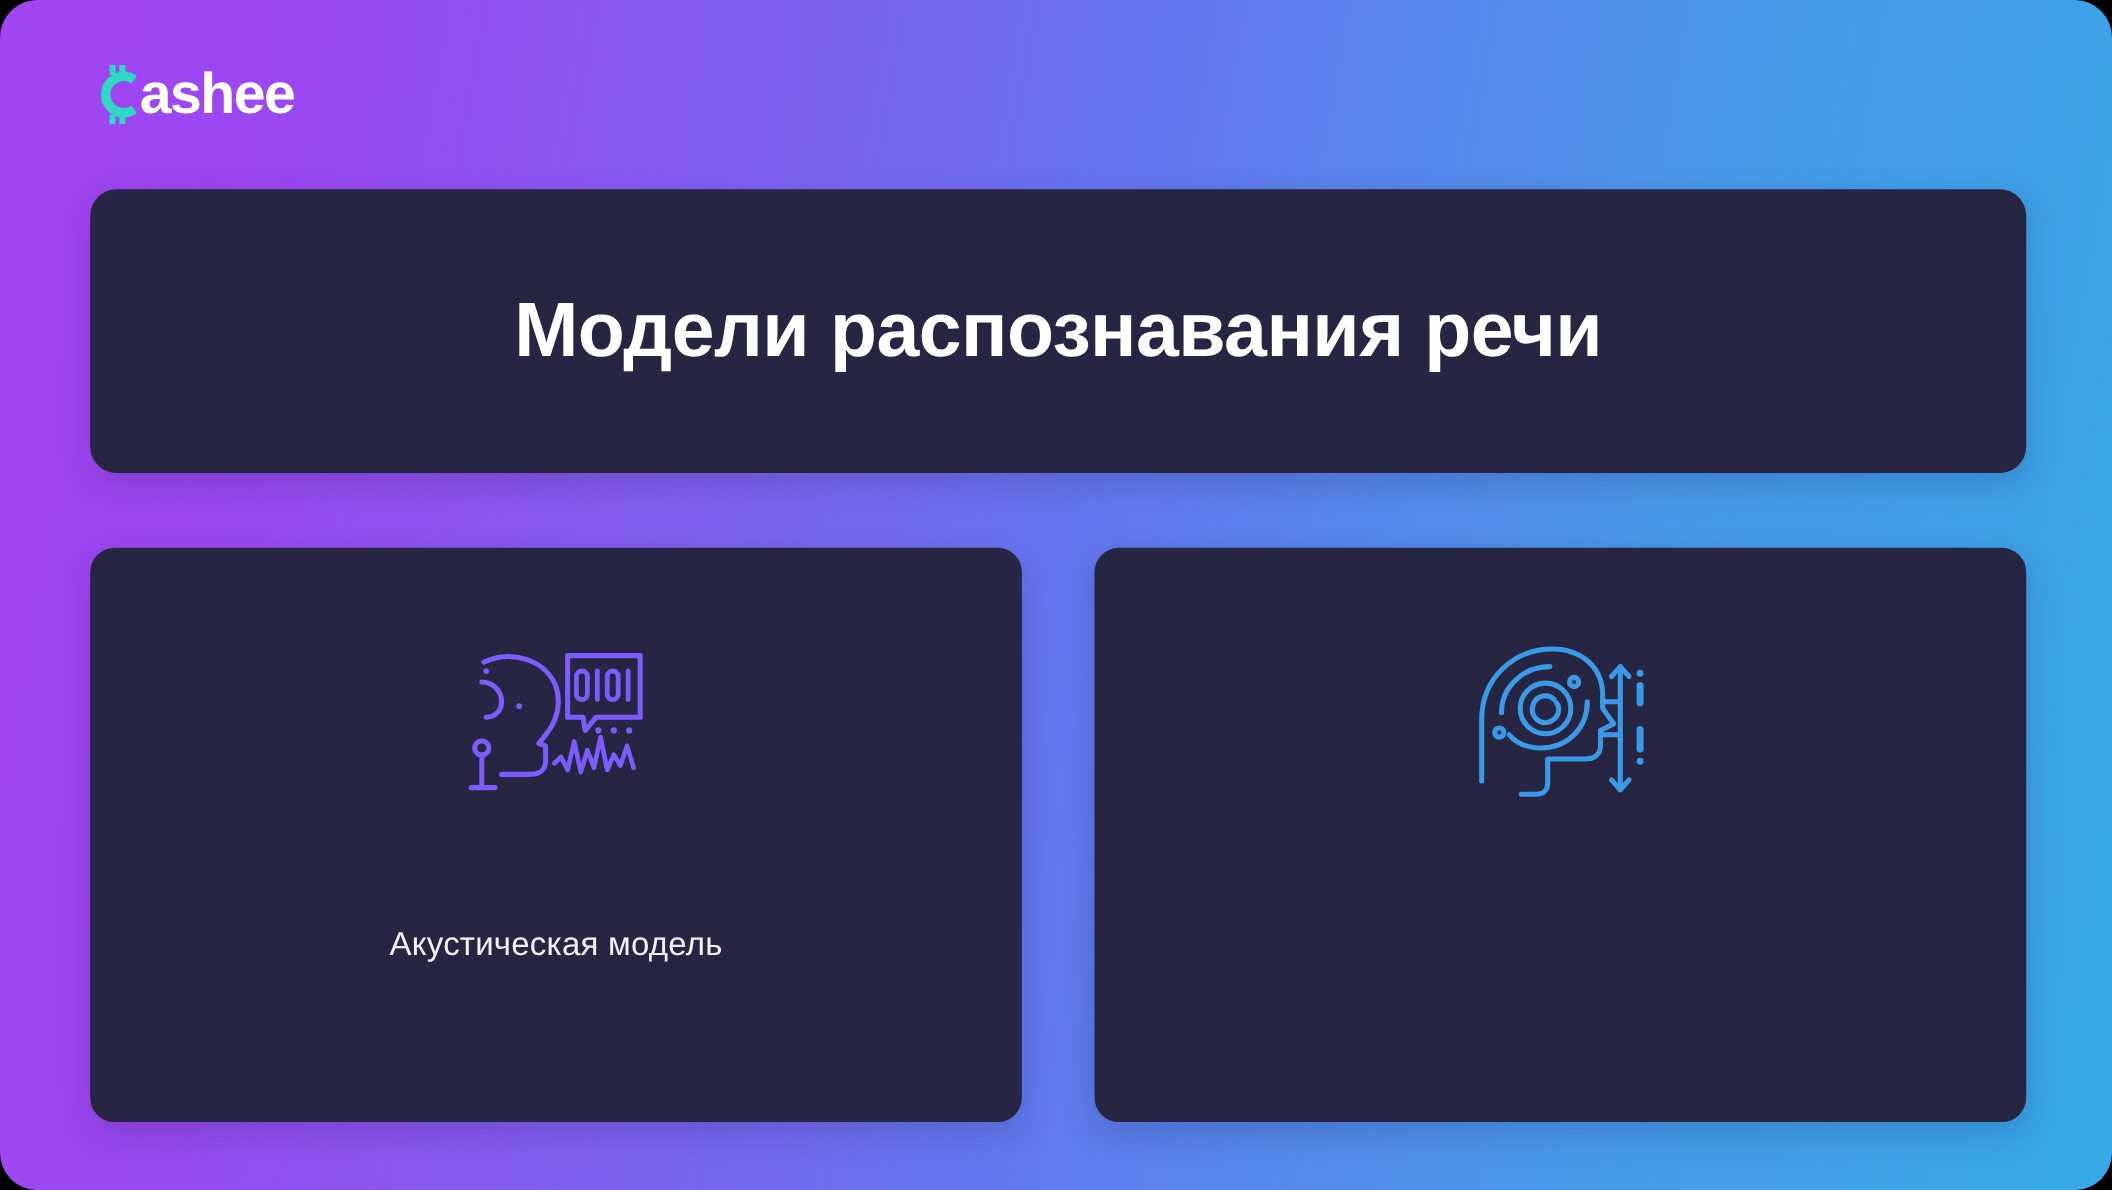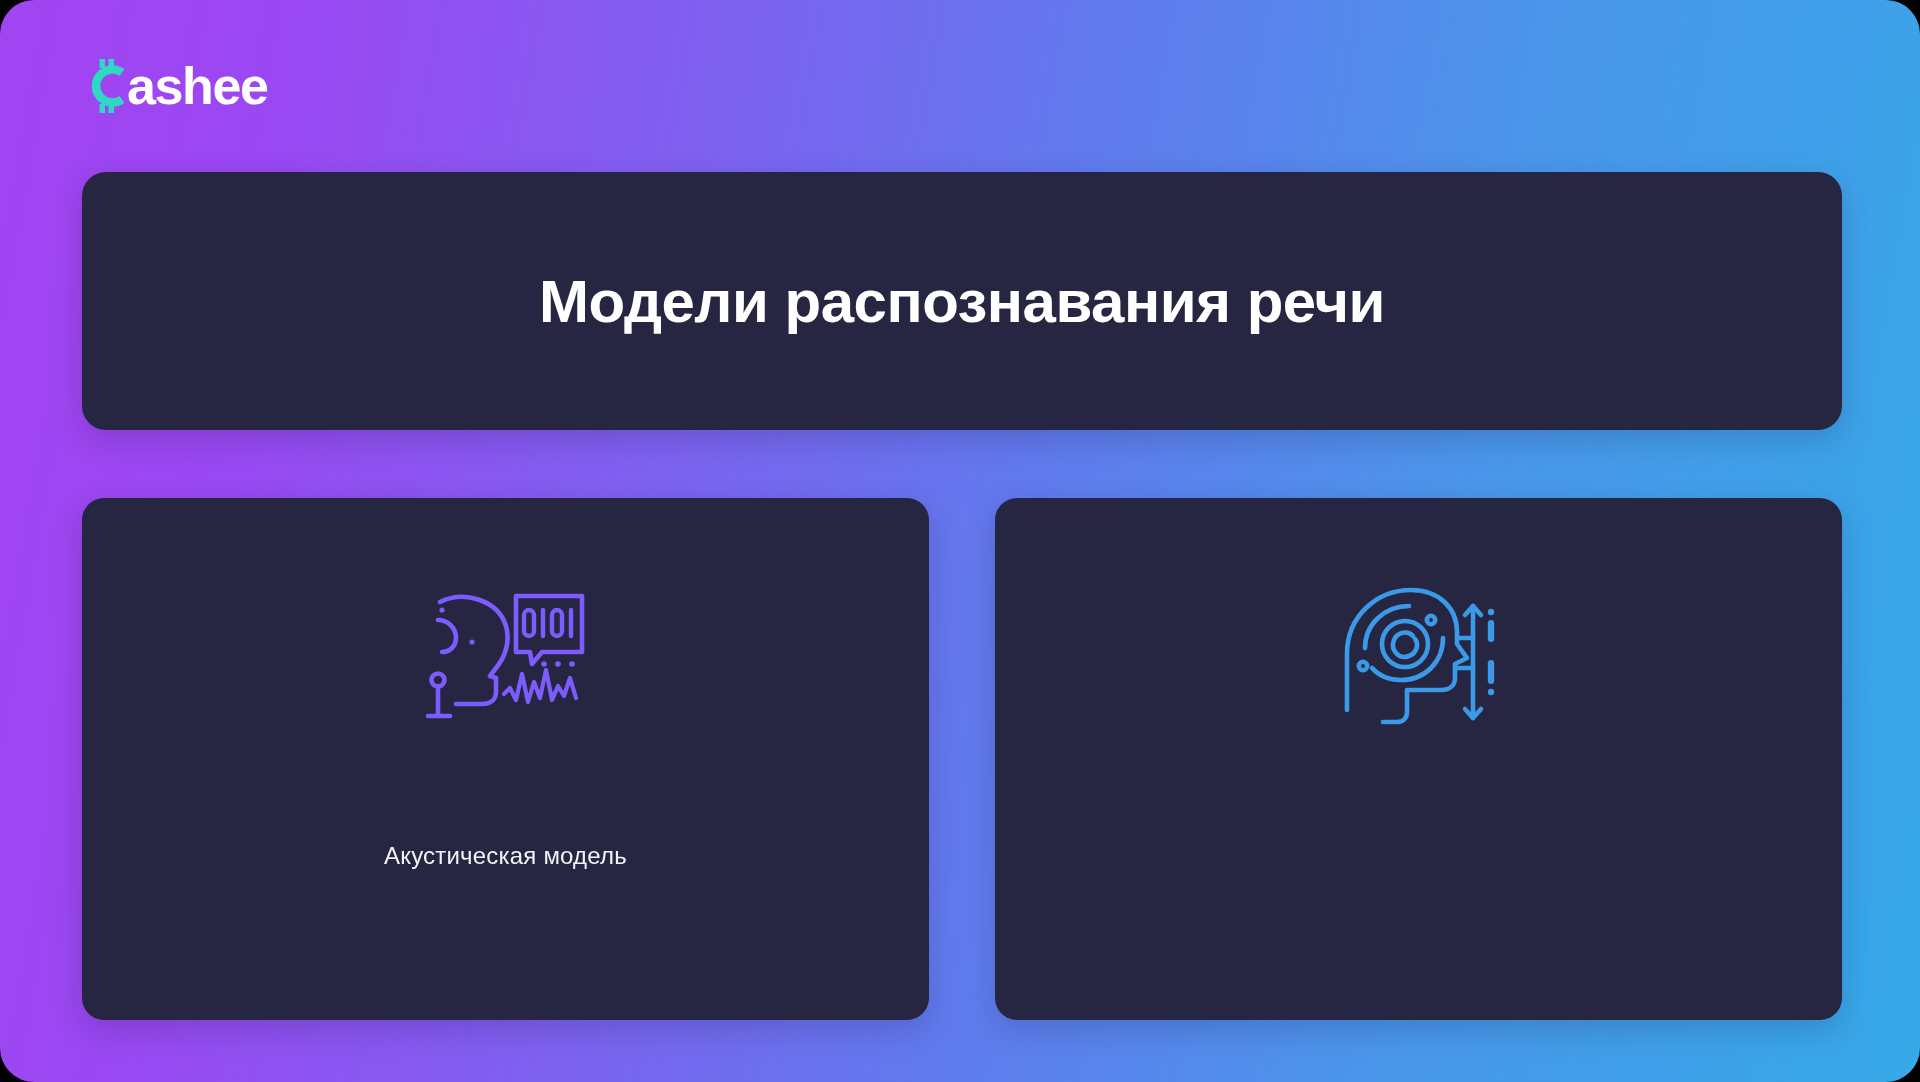--- a/index.html
+++ b/index.html
@@ -58,21 +58,21 @@
     width: 1760px;
     height: 258px;
     background: #262642;
     border-radius: 24px;
     display: flex;
     align-items: center;
     justify-content: center;
     box-shadow: 0 10px 30px rgba(20, 16, 50, 0.18);
   }
   .header-title {
-    font-size: 60px;
+    font-size: 70px;
     font-weight: 700;
     color: #FFFFFF;
     letter-spacing: -0.5px;
     text-align: center;
     line-height: 1.05;
     font-family: "Liberation Sans", sans-serif;
   }
 
   
   .cards-row {
@@ -99,21 +99,21 @@
     width: 160px;
     height: 150px;
     display: block;
   }
   .card-label {
     position: absolute;
     left: 0;
     right: 0;
     top: 344px;
     text-align: center;
-    font-size: 24px;
+    font-size: 30px;
     font-weight: 400;
     color: #F2F2F6;
     letter-spacing: 0.2px;
     font-family: "Liberation Sans", sans-serif;
   }
 </style>
 </head>
 <body>
 
 <div class="slide">

